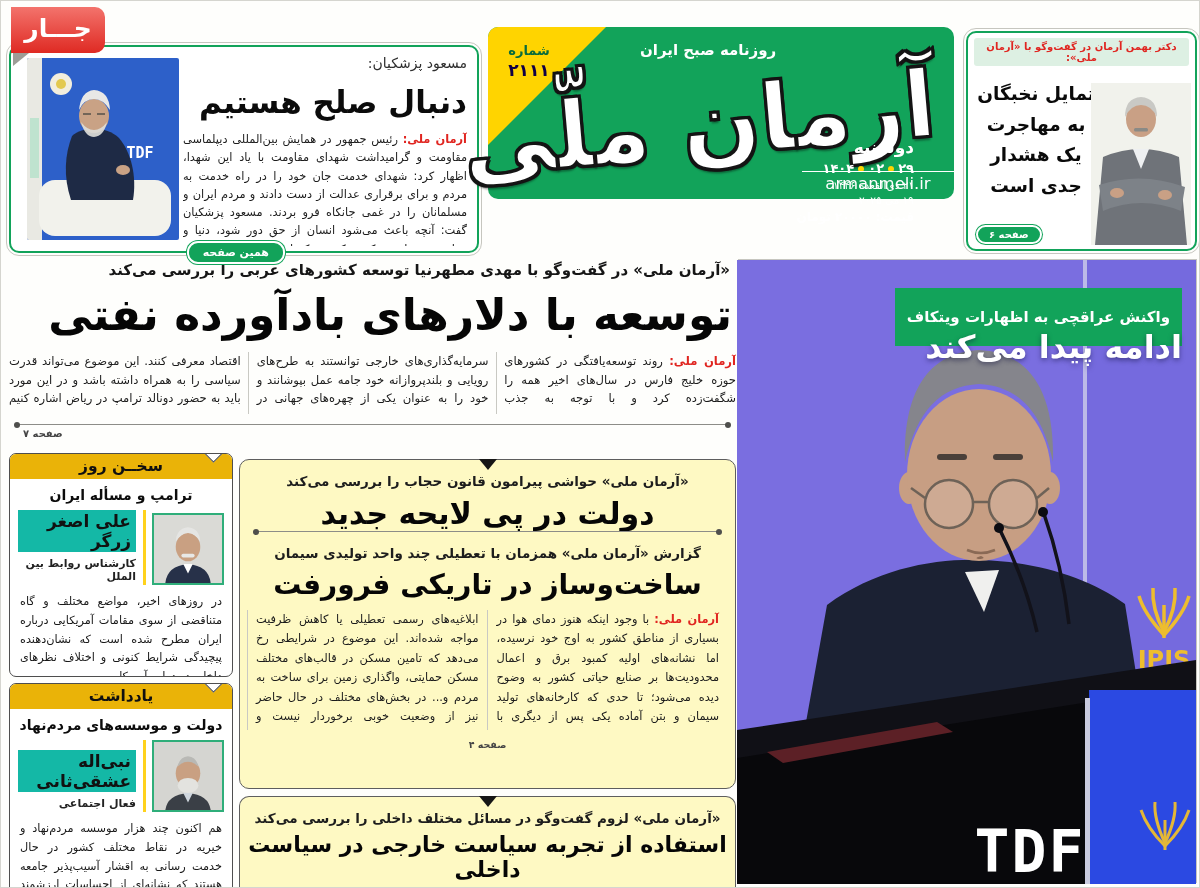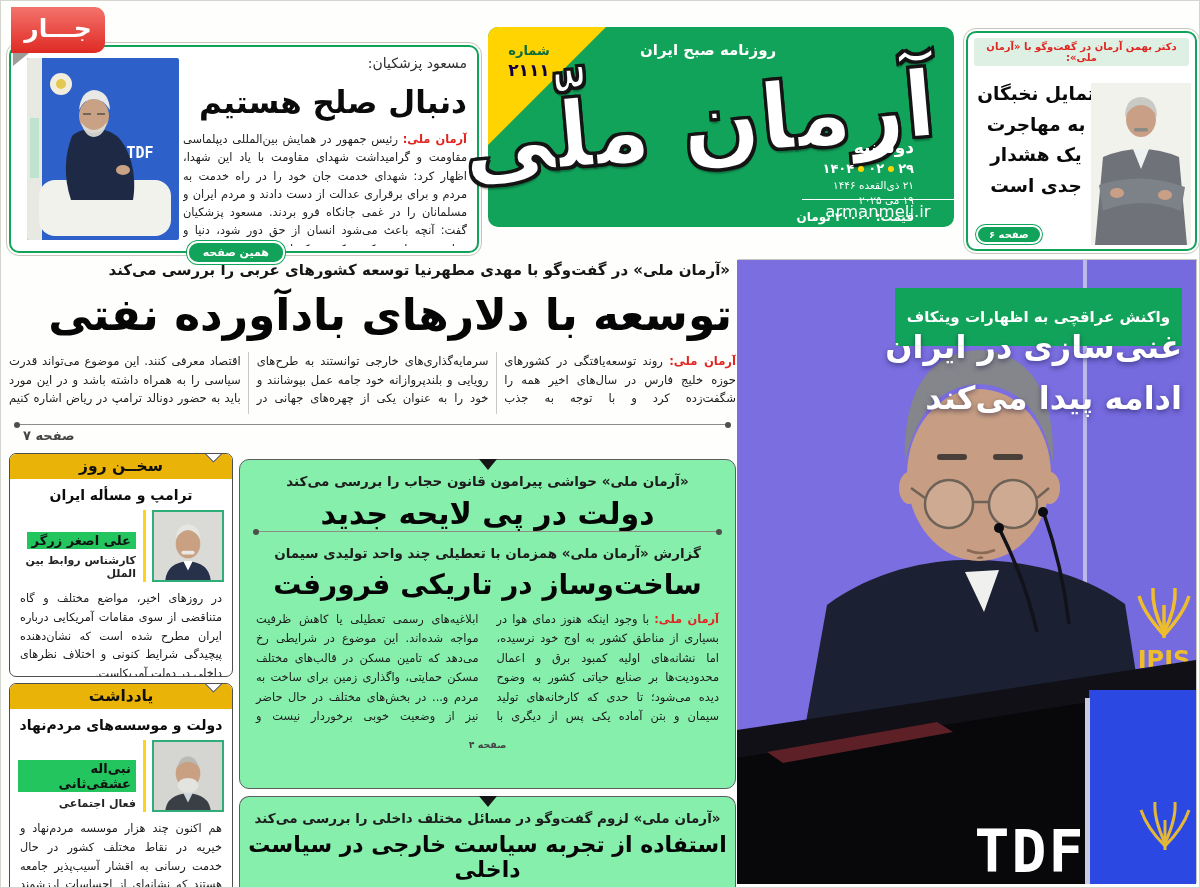--- a/index.html
+++ b/index.html
@@ -28,21 +28,21 @@
   
   .tl-box { left:8px; top:44px; width:470px; height:208px; }
   .tl-photo { position:absolute; left:16px; top:11px; width:152px; height:182px; overflow:hidden; border-radius:2px; }
   .tl-text { position:absolute; right:10px; top:8px; width:284px; }
   .tl-kicker { font-size:14px; color:#2e2e2e; text-align:right; }
   .tl-headline { font-size:31px; font-weight:bold; color:#0b0b0b; text-align:right; margin:13px 0 10px; }
   .tl-body { font-size:11.4px; line-height:1.6; text-align:justify; color:#1c1c1c; height:116px; overflow:hidden; }
   .tl-badge { position:absolute; bottom:-13px; right:192px; z-index:3; font-size:11px; }
 
   
-  .masthead { position:absolute; left:487px; top:26px; width:466px; height:200px;
+  .masthead { position:absolute; left:487px; top:26px; width:466px; height:172px;
     background:#12a35a; border-radius:10px; overflow:visible; }
   .mh-corner { position:absolute; left:0; top:0; width:118px; height:118px; background:#ffd400;
     clip-path:polygon(0 0,100% 0,0 100%); border-radius:10px 0 0 0; }
   .mh-issue { position:absolute; left:8px; top:16px; width:66px; text-align:center; color:#0a6b3c; }
   .mh-issue .lbl { font-size:13px; font-weight:bold; display:block; }
   .mh-issue .num { font-size:17px; font-weight:bold; display:block; margin-top:2px; color:#104; }
   .mh-tagline { position:absolute; left:152px; top:14px; color:#fff; font-weight:bold; font-size:15px; direction:rtl; }
   .mh-logo { position:absolute; left:18px; top:42px; width:430px; text-align:center; white-space:nowrap;
     font-size:92px; font-weight:bold; color:#fff; transform:rotate(-5deg); letter-spacing:-3px;
     -webkit-text-stroke:2.5px #141414;
@@ -68,21 +68,21 @@
   .tr-badge { position:absolute; left:8px; bottom:5px; font-size:10px; padding:2px 11px; }
 
   
   .lead { position:absolute; left:8px; top:258px; width:727px; height:198px; }
   .lead-kicker { text-align:right; font-size:15px; font-weight:bold; color:#161616; margin:2px 6px 0 0; }
   .lead-headline { font-size:44px; font-weight:bold; text-align:right; margin:10px 4px 0 0;
     letter-spacing:-1px; white-space:nowrap; color:#060606; }
   .lead-body { margin-top:12px; column-count:3; column-gap:16px; column-rule:1px solid #c9c9c3;
     font-size:11.6px; line-height:1.6; text-align:justify; height:62px; overflow:hidden; direction:rtl; color:#1b1b1b; }
   .lead-rule { margin:10px 6px 0; }
-  .lead-pageref { text-align:left; font-size:13px; color:#454545; font-weight:bold; margin:3px 0 12px 14px; }
+  .lead-pageref { text-align:left; font-size:10px; color:#454545; font-weight:bold; margin:3px 0 12px 14px; }
 
   
   .photo-block { position:absolute; left:737px; top:258px; width:459px; height:624px;
     border:1px solid #c6c6bf; background:#7a6ee0; }
   .photo-block svg { position:absolute; inset:0; }
   .ph-badge { position:absolute; top:28px; right:14px; background:#12a35a; color:#fff;
     font-weight:bold; font-size:15px; padding:20px 12px; }
   .ph-headline { position:absolute; top:62px; right:14px; text-align:right; color:#fff;
     font-size:32px; font-weight:bold; line-height:1.58; text-shadow:0 2px 5px rgba(15,15,60,.5); }
   .ph-headline span { display:block; }
@@ -93,26 +93,26 @@
   .sb1 { top:452px; height:224px; } .sb2 { top:682px; height:212px; }
   .sb-diamond { position:absolute; right:12px; top:-7px; width:13px; height:13px; background:#fff;
     border:1.5px solid #4e4e4e; transform:rotate(45deg); z-index:2; }
   .sb-header { background:#eab308; padding:3px 0 4px; text-align:center; font-weight:bold;
     font-size:15.5px; color:#101010; }
   .sb-title { text-align:center; font-weight:bold; font-size:14px; margin:8px 4px 0; color:#0c0c0c; }
   .sb-author { display:flex; direction:rtl; padding:7px 8px 2px; align-items:flex-end; }
   .sb-photo { width:72px; height:72px; border:2px solid #2fae7a; flex:none; }
   .sb-ainfo { flex:1; border-left:none; border-right:3px solid #ffd21c; margin-right:6px;
     padding:0 7px 2px 0; display:flex; flex-direction:column; justify-content:flex-end; min-height:72px; }
-  .sb-name { align-self:flex-start; background:#22c55e; font-weight:bold; font-size:13px; padding:1px 5px; color:#111; }
+  .sb-name { align-self:flex-start; background:#14b8a6; font-weight:bold; font-size:17px; padding:1px 5px; color:#111; }
   .sb-role { font-weight:bold; font-size:11px; color:#222; margin-top:5px; }
   .sb-body { padding:6px 10px 17px; font-size:11.3px; line-height:1.66; text-align:justify; color:#191919; }
 
   
-  .mid-box { position:absolute; left:238px; width:497px; background:#86efac;
+  .mid-box { position:absolute; left:238px; width:497px; background:#fef9c3;
     border:1.5px solid #5e5e5e; border-radius:10px; }
   .mb1 { top:458px; height:330px; } .mb2 { top:795px; height:96px; border-radius:10px 10px 0 0; border-bottom:none; }
   .notch { position:absolute; top:-1px; left:50%; transform:translateX(-50%); width:0; height:0;
     border-left:9px solid transparent; border-right:9px solid transparent; border-top:11px solid #161616; }
   .ma-kicker { text-align:center; font-size:13.5px; font-weight:bold; color:#1d1d1d; margin-top:13px; }
   .ma-headline { text-align:center; font-size:30px; font-weight:bold; color:#060606; margin-top:7px; }
   .ma-headline.h2 { font-size:28px; }
   .ma-headline.h3 { font-size:22px; margin-top:6px; }
   .ma-pageref { text-align:center; font-size:9.5px; color:#454545; font-weight:bold; margin:9px 0 3px; }
   .ma-rule { margin:0 14px; }
@@ -258,21 +258,20 @@
           <path d="M428,586 C416,574 408,562 404,550"></path>
         <path d="M428,586 C440,574 448,562 452,550"></path>
           <path d="M428,583 C420,566 417,554 418,542"></path>
         <path d="M428,583 C436,566 439,554 438,542"></path>
       </g>
       <polygon points="30,492 200,462 216,472 46,503" fill="#5c2026"></polygon>
       <text x="293" y="612" font-size="58" font-weight="bold" fill="#ffffff" text-anchor="middle" direction="ltr" font-family="DejaVu Sans Mono, monospace" letter-spacing="2">TDF</text>
     </svg>
     <div class="ph-badge">واکنش عراقچی به اظهارات ویتکاف</div>
     <div class="ph-headline">
-      <span>غنی‌سازی در ایران</span>
       <span>ادامه پیدا می‌کند</span>
     </div>
   </section>
 
   <aside class="sb-box sb1">
     <div class="sb-diamond"></div>
     <div class="sb-header">سخــن روز</div>
     <div class="sb-title">ترامپ و مسأله ایران</div>
     <div class="sb-author">
       <div class="sb-photo">

